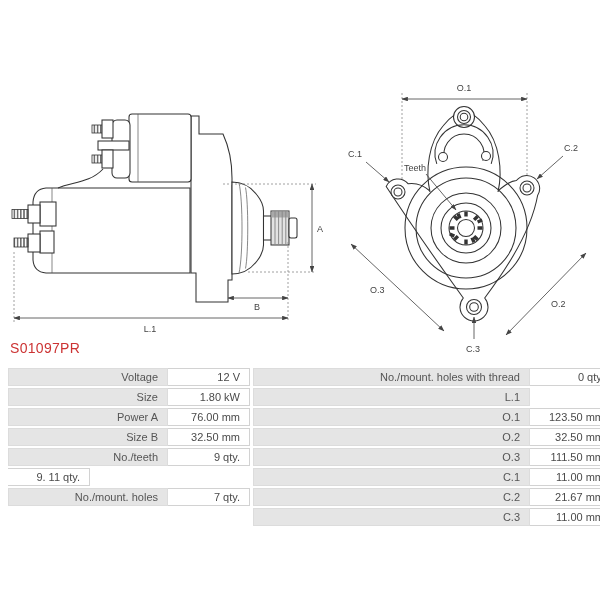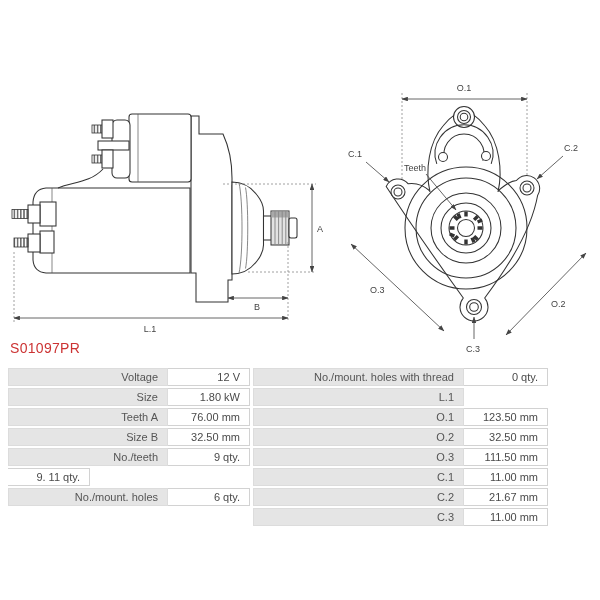--- a/index.html
+++ b/index.html
@@ -10,21 +10,21 @@
   #front-diagram{left:330px;top:60px;}
   #side-diagram{left:0;top:90px;}
   .product-code{position:absolute;left:10px;top:340px;font-size:14px;letter-spacing:.3px;
         color:#cc3333;}
   .spec{position:absolute;left:8px;top:368px;display:flex;gap:3px;font-size:11px;color:#4a4a4a;}
   .trow{display:flex;margin-bottom:2px;height:18px;line-height:17px;}
   .lab{background:#e5e5e5;border:1px solid #dcdcdc;text-align:right;padding-right:9px;box-sizing:border-box;color:#555;}
   .val{background:#fff;border:1px solid #d2d2d2;border-left:none;text-align:right;padding-right:9px;box-sizing:border-box;}
   .tbl-left .lab{width:160px;padding-left:27px;}
   .tbl-left .val{width:82px;}
-  .tbl-right .lab{width:211px;}
+  .tbl-right .lab{width:277px;}
   .tbl-right .val{width:84px;}
   svg text{font-family:"Liberation Sans","DejaVu Sans",sans-serif;font-size:9px;fill:#444;}
   .ln{fill:none;stroke:#333;stroke-width:1.05;}
   .lnw{fill:#fff;stroke:#333;stroke-width:1.05;}
   .seam{fill:none;stroke:#555;stroke-width:.7;}
   .dim{fill:none;stroke:#555;stroke-width:.9;}
   .dot{fill:none;stroke:#888;stroke-width:.8;stroke-dasharray:2 2;}
 </style>
 </head>
 <body>
@@ -158,37 +158,37 @@
     <div class="tbl tbl-left">
       <div class="trow">
           <div class="lab">Voltage</div>
           <div class="val">12 V</div>
         </div>
       <div class="trow">
           <div class="lab">Size</div>
           <div class="val">1.80 kW</div>
         </div>
       <div class="trow">
-          <div class="lab">Teeth A</div>
+          <div class="lab">Power A</div>
           <div class="val">76.00 mm</div>
         </div>
       <div class="trow">
           <div class="lab">Size B</div>
           <div class="val">32.50 mm</div>
         </div>
       <div class="trow">
           <div class="lab">No./teeth</div>
           <div class="val">9 qty.</div>
         </div>
       <div class="trow">
           <div class="val">9. 11 qty.</div>
         </div>
       <div class="trow">
           <div class="lab">No./mount. holes</div>
-          <div class="val">6 qty.</div>
+          <div class="val">7 qty.</div>
         </div>
     </div>
     <div class="tbl tbl-right">
       <div class="trow">
           <div class="lab">No./mount. holes with thread</div>
           <div class="val">0 qty.</div>
         </div>
       <div class="trow">
           <div class="lab">L.1</div>
         </div>

